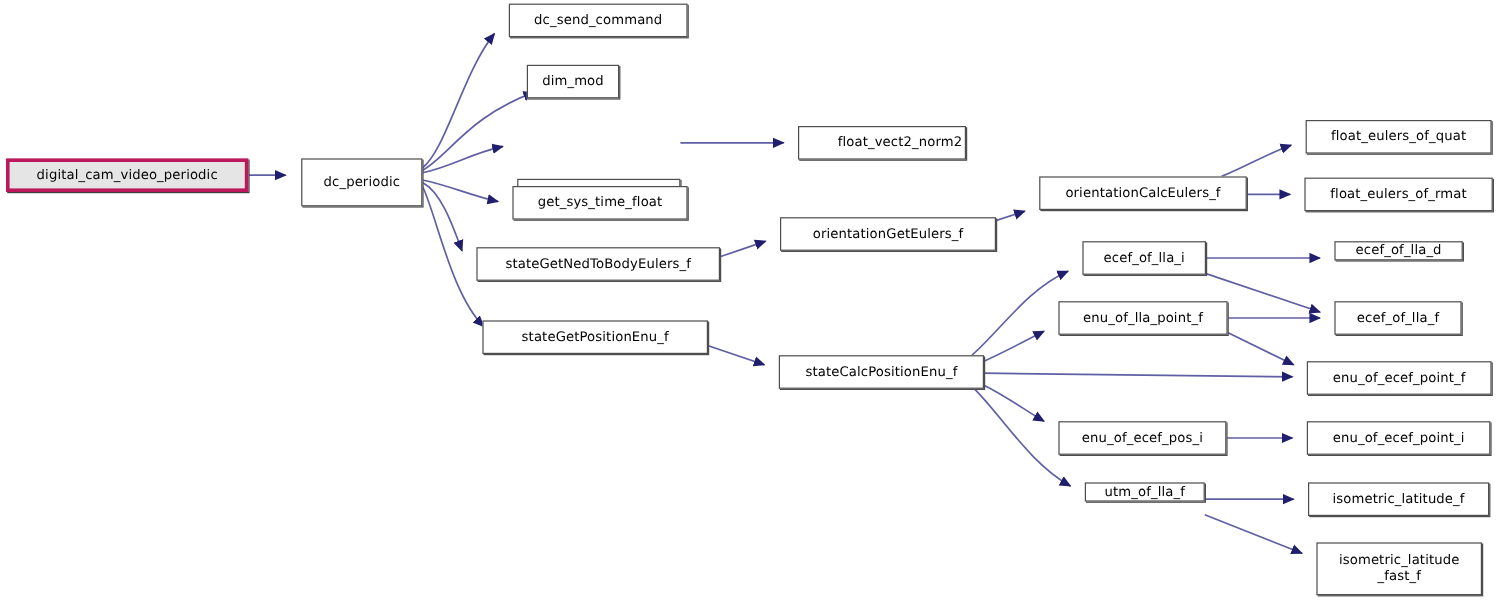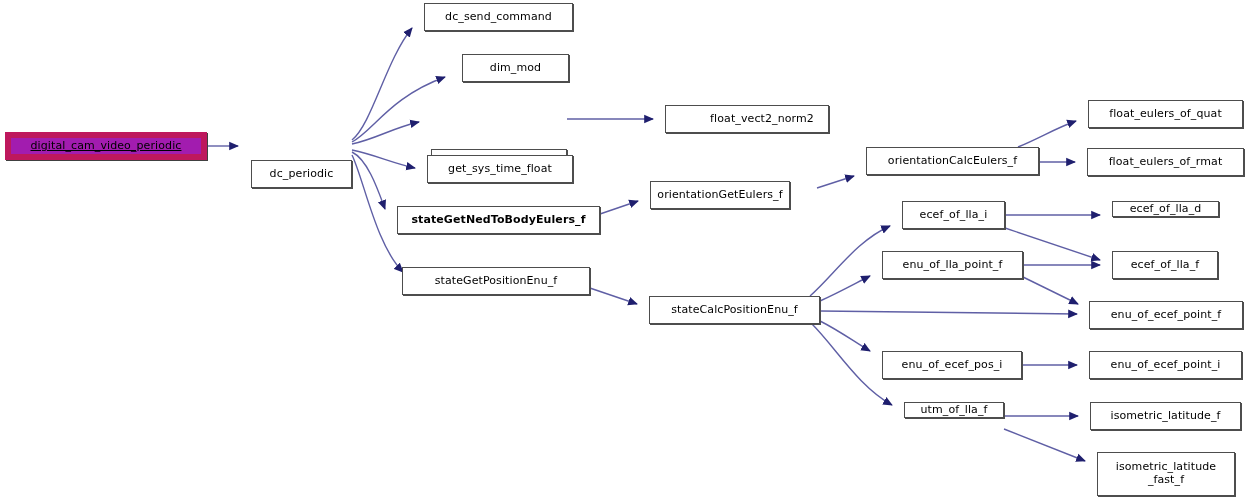--- a/index.html
+++ b/index.html
@@ -21,24 +21,23 @@
     line-height:1.08;
     display:flex;
     align-items:center;
     justify-content:center;
     text-align:center;
     white-space:pre-line;
     letter-spacing:0.1px;
     box-shadow:1px 1px 0 0 #4d4d4d;
   }
   .node.root{
-    background:#a21caf;
-    border:6px solid #be185d;
+    background:#e5e5e5;
+    border:3px solid #be185d;
     box-shadow:1px 1px 0 0 #404040;
-    text-decoration:underline;
   }
   .node.two-line{line-height:1.15;}
 </style>
 </head>
 <body>
 
 <div id="canvas">
 
   <svg id="edges" viewBox="0 0 1249 502" xmlns="http://www.w3.org/2000/svg">
     <defs>
@@ -70,29 +69,29 @@
         <path d="M 1023,265 L 1100,265" fill="none" stroke="#5f5fa5" stroke-width="1.4" marker-end="url(#arrow)"></path>
         <path d="M 1023,277 L 1078,304" fill="none" stroke="#5f5fa5" stroke-width="1.4" marker-end="url(#arrow)"></path>
         <path d="M 1022,365 L 1077,365" fill="none" stroke="#5f5fa5" stroke-width="1.4" marker-end="url(#arrow)"></path>
         <path d="M 1004,416 L 1078,416" fill="none" stroke="#5f5fa5" stroke-width="1.4" marker-end="url(#arrow)"></path>
         <path d="M 1004,429 L 1085,461" fill="none" stroke="#5f5fa5" stroke-width="1.4" marker-end="url(#arrow)"></path>
       </g>
   </svg>
 
   <div id="node-layer">
       <div class="node root" style="left: 5px; top: 132px; width: 202px; height: 28px;">digital_cam_video_periodic</div>
-      <div class="node" style="left: 251px; top: 132px; width: 101px; height: 28px; margin-top: 28px;">dc_periodic</div>
+      <div class="node" style="left: 251px; top: 132px; width: 101px; height: 40px;">dc_periodic</div>
       <div class="node" style="left: 424px; top: 3px; width: 149px; height: 28px;">dc_send_command</div>
-      <div class="node" style="left: 462px; top: 54px; width: 107px; height: 28px;">dim_mod</div>
+      <div class="node" style="left: 439px; top: 54px; width: 77px; height: 28px;">dim_mod</div>
       <div class="node" style="left: 431px; top: 105px; width: 136px; height: 28px; margin-top: 44px;">float_vect2_norm</div>
       <div class="node" style="left: 427px; top: 155px; width: 146px; height: 28px;">get_sys_time_float</div>
-      <div class="node" style="left: 397px; top: 206px; width: 203px; height: 28px; font-weight: bold;">stateGetNedToBodyEulers_f</div>
+      <div class="node" style="left: 397px; top: 206px; width: 203px; height: 28px;">stateGetNedToBodyEulers_f</div>
       <div class="node" style="left: 402px; top: 267px; width: 188px; height: 28px;">stateGetPositionEnu_f</div>
-      <div class="node" style="left: 665px; top: 105px; width: 164px; height: 28px; padding-left: 30px;">float_vect2_norm2</div>
-      <div class="node" style="left: 650px; top: 181px; width: 140px; height: 28px;">orientationGetEulers_f</div>
+      <div class="node" style="left: 665px; top: 105px; width: 140px; height: 28px; padding-left: 30px;">float_vect2_norm2</div>
+      <div class="node" style="left: 650px; top: 181px; width: 180px; height: 28px;">orientationGetEulers_f</div>
       <div class="node" style="left: 649px; top: 296px; width: 171px; height: 28px;">stateCalcPositionEnu_f</div>
       <div class="node" style="left: 866px; top: 147px; width: 173px; height: 28px;">orientationCalcEulers_f</div>
       <div class="node" style="left: 902px; top: 201px; width: 103px; height: 28px;">ecef_of_lla_i</div>
       <div class="node" style="left: 882px; top: 251px; width: 141px; height: 28px;">enu_of_lla_point_f</div>
       <div class="node" style="left: 882px; top: 351px; width: 140px; height: 28px;">enu_of_ecef_pos_i</div>
       <div class="node" style="left: 904px; top: 402px; width: 100px; height: 16px;">utm_of_lla_f</div>
       <div class="node" style="left: 1088px; top: 100px; width: 155px; height: 28px;">float_eulers_of_quat</div>
       <div class="node" style="left: 1087px; top: 148px; width: 157px; height: 28px;">float_eulers_of_rmat</div>
       <div class="node" style="left: 1112px; top: 201px; width: 107px; height: 16px;">ecef_of_lla_d</div>
       <div class="node" style="left: 1112px; top: 251px; width: 106px; height: 28px;">ecef_of_lla_f</div>

